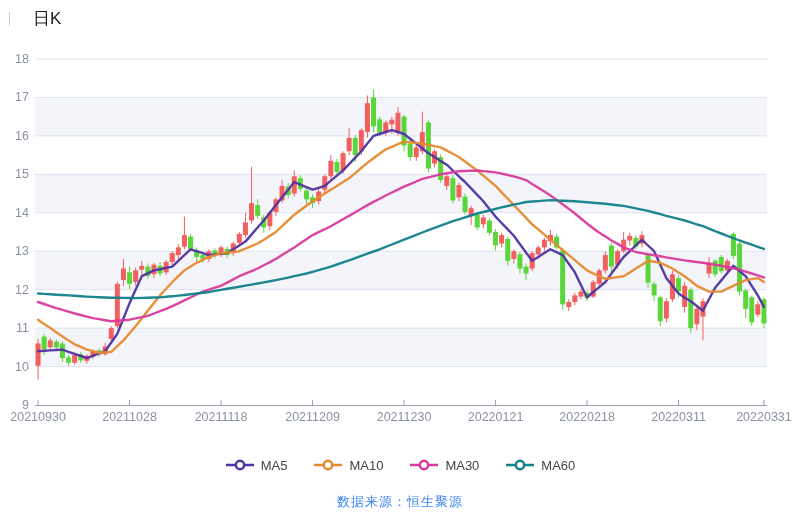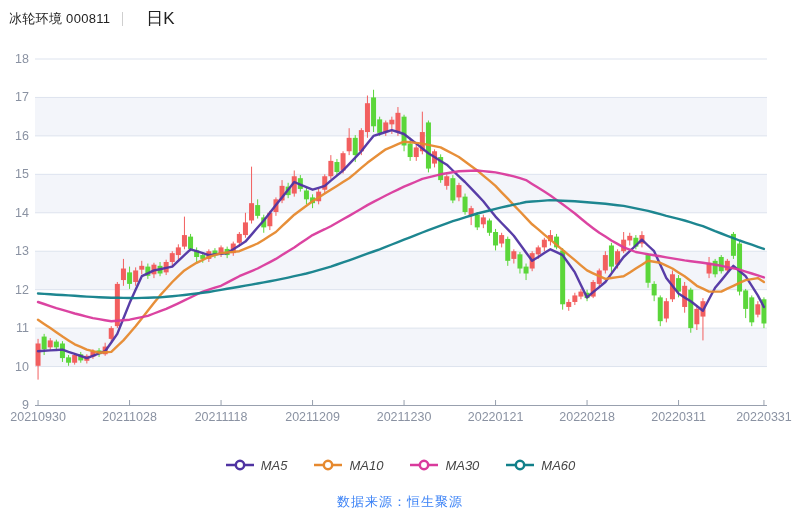--- a/index.html
+++ b/index.html
@@ -6,32 +6,31 @@
   body{width:800px;height:517px;overflow:hidden;position:relative;
        font-family:"Liberation Sans","DejaVu Sans",sans-serif;}
   .page{position:absolute;inset:0;background:#fff;}
   .title-row{position:absolute;left:9px;top:7px;display:flex;align-items:center;gap:12px;}
   .stock-title{font-size:13px;color:#222;letter-spacing:.3px;}
   .title-divider{width:1px;height:14px;background:#cfcfcf;}
   .period-label{font-size:17px;color:#222;margin-left:11px;}
   .chart-wrap{position:absolute;left:0;top:0;width:800px;height:432px;}
   .legend-row{position:absolute;top:452px;left:0;width:800px;height:26px;
               display:flex;justify-content:center;align-items:center;gap:26px;}
-  .legend-item{display:flex;align-items:center;gap:6px;cursor:pointer;font-style:italic;}
+  .legend-item{display:flex;align-items:center;gap:6px;cursor:pointer;}
   .legend-label{font-size:13px;color:#454545;}
   .footer{position:absolute;top:493px;left:0;width:800px;text-align:center;
           font-size:13px;color:#3b82f6;letter-spacing:1px;}
 </style>
 </head>
 <body>
 
 <div class="page">
 
   <div class="title-row">
-    <span class="stock-title">冰轮环境 000811</span>
     <span class="title-divider"></span>
     <span class="period-label">日K</span>
   </div>
 
   <div class="chart-wrap">
     <svg id="chart-svg" width="800" height="432">
         <g>
           <rect x="35" y="328.1111111111111" width="732" height="38.44444444444446" fill="#f3f5fa"></rect>
           <rect x="35" y="251.22222222222223" width="732" height="38.44444444444446" fill="#f3f5fa"></rect>
           <rect x="35" y="174.33333333333334" width="732" height="38.44444444444443" fill="#f3f5fa"></rect>

